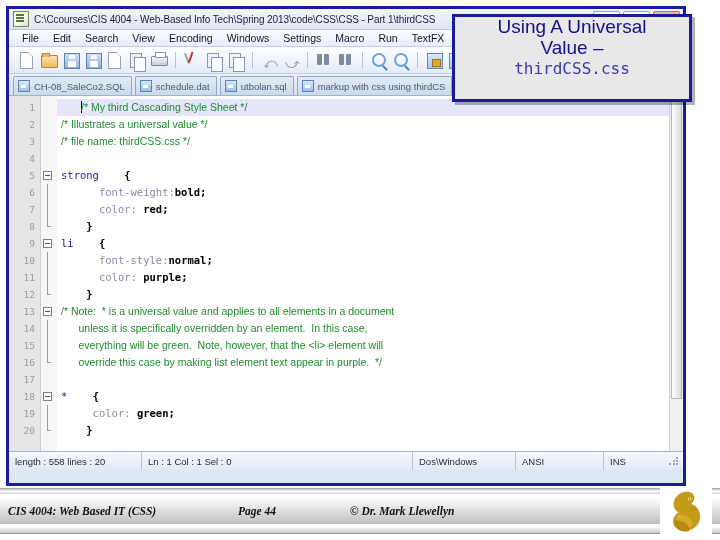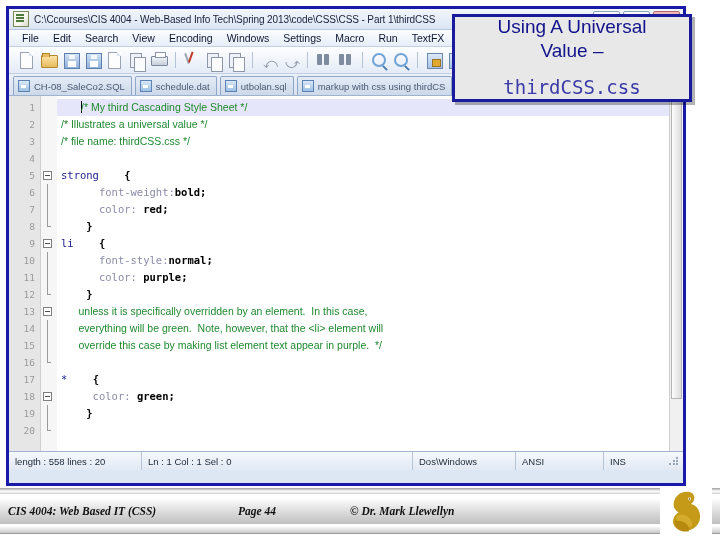--- a/index.html
+++ b/index.html
@@ -275,31 +275,31 @@
   
   #callout {
     position: absolute;
     left: 452px; top: 14px;
     width: 240px; height: 88px;
     background: #e8e8e8;
     border: 3px solid #1a1a9c;
     box-sizing: border-box;
     box-shadow: 3px 3px 0 rgba(0,0,0,0.30);
     display: flex; flex-direction: column;
-    align-items: center; justify-content: space-between;
+    align-items: center; justify-content: flex-start;
     text-align: center;
     padding: 0 4px;
   }
   .callout-l1 {
     font-family: "Liberation Sans", sans-serif;
     font-size: 19px; color: #12128c; line-height: 1.08;
   }
   .callout-l2 {
     font-family: "DejaVu Sans Mono", monospace;
-    font-size: 19px; color: #3a3aa8; line-height: 1.15; margin-top: 12px;
+    font-size: 16px; color: #3a3aa8; line-height: 1.15; margin-top: 2px;
   }
 
   
   #footer {
     position: absolute;
     left: 0; right: 0; bottom: 0;
     height: 54px;
   }
   .foot-rule-top {
     position:absolute; left:0; right:0; top:2px; height:6px;
@@ -532,20 +532,21 @@
             <div class="cline"><span class="cmt">/* file name: thirdCSS.css */</span></div>
             <div class="cline">&nbsp;</div>
             <div class="cline"><span class="sel-name">strong</span><span>    </span><span class="brace">{</span></div>
             <div class="cline"><span>      </span><span class="prop">font-weight:</span><span class="val">bold;</span></div>
             <div class="cline"><span>      </span><span class="prop">color: </span><span class="val">red;</span></div>
             <div class="cline"><span>    </span><span class="brace">}</span></div>
             <div class="cline"><span class="sel-name">li</span><span>    </span><span class="brace">{</span></div>
             <div class="cline"><span>      </span><span class="prop">font-style:</span><span class="val">normal;</span></div>
             <div class="cline"><span>      </span><span class="prop">color: </span><span class="val">purple;</span></div>
             <div class="cline"><span>    </span><span class="brace">}</span></div>
+            <div class="cline"><span class="cmt">/* Note:  * is a universal value and applies to all elements in a document</span></div>
             <div class="cline"><span class="cmt">      unless it is specifically overridden by an element.  In this case,</span></div>
             <div class="cline"><span class="cmt">      everything will be green.  Note, however, that the &lt;li&gt; element will</span></div>
             <div class="cline"><span class="cmt">      override this case by making list element text appear in purple.  */</span></div>
             <div class="cline">&nbsp;</div>
             <div class="cline"><span class="sel-name">*</span><span>    </span><span class="brace">{</span></div>
             <div class="cline"><span>     </span><span class="prop">color: </span><span class="val">green;</span></div>
             <div class="cline"><span>    </span><span class="brace">}</span></div>
           </div>
         <div class="vscroll">
           <div class="thumb"></div>

